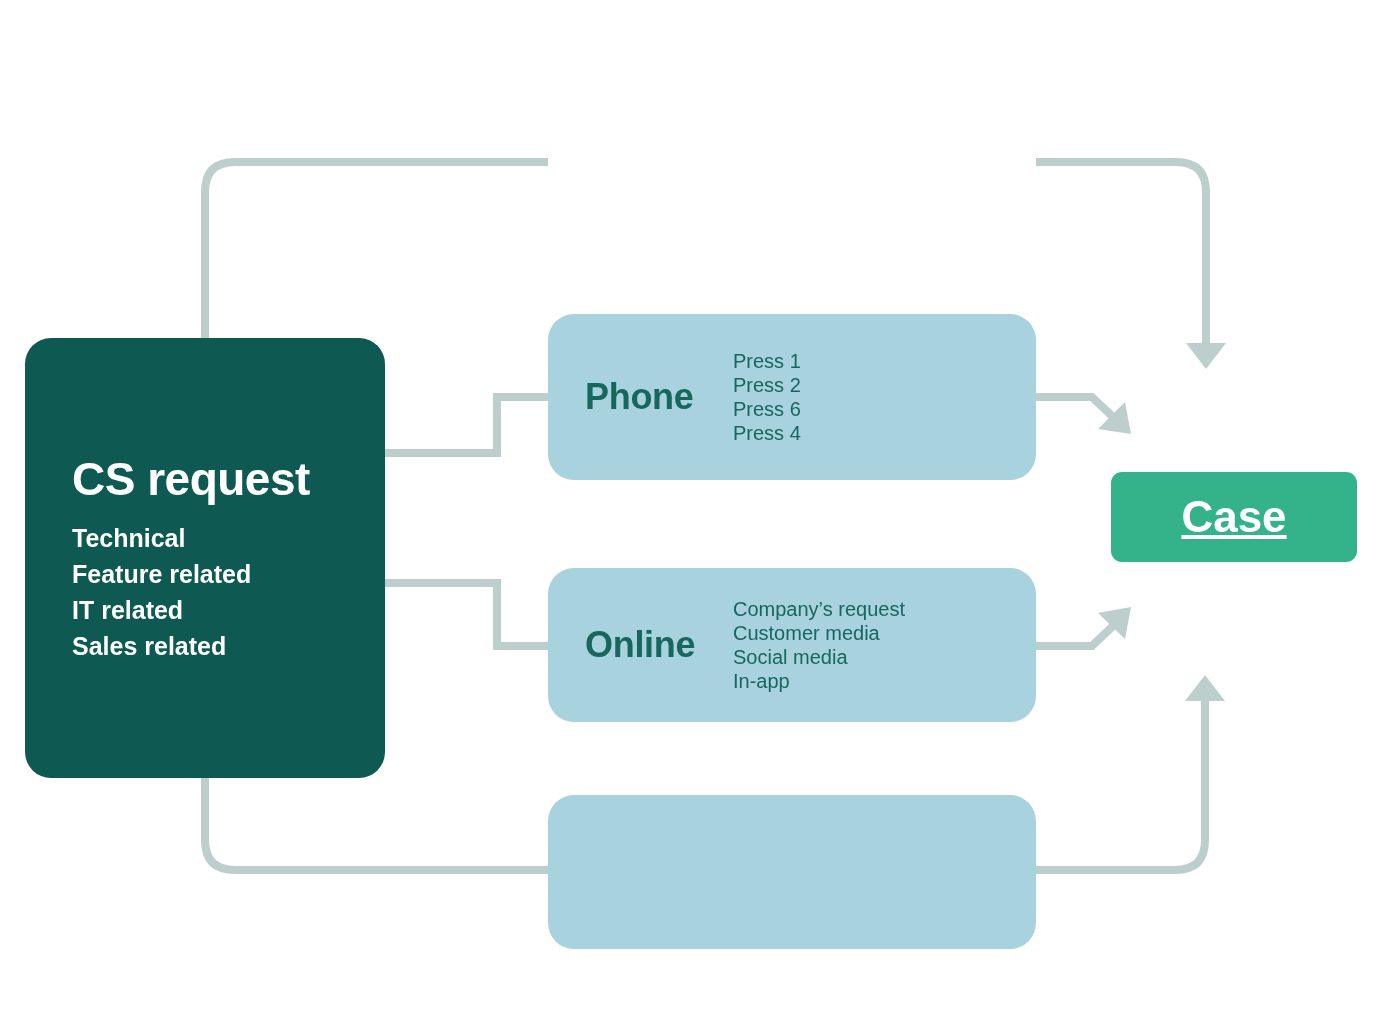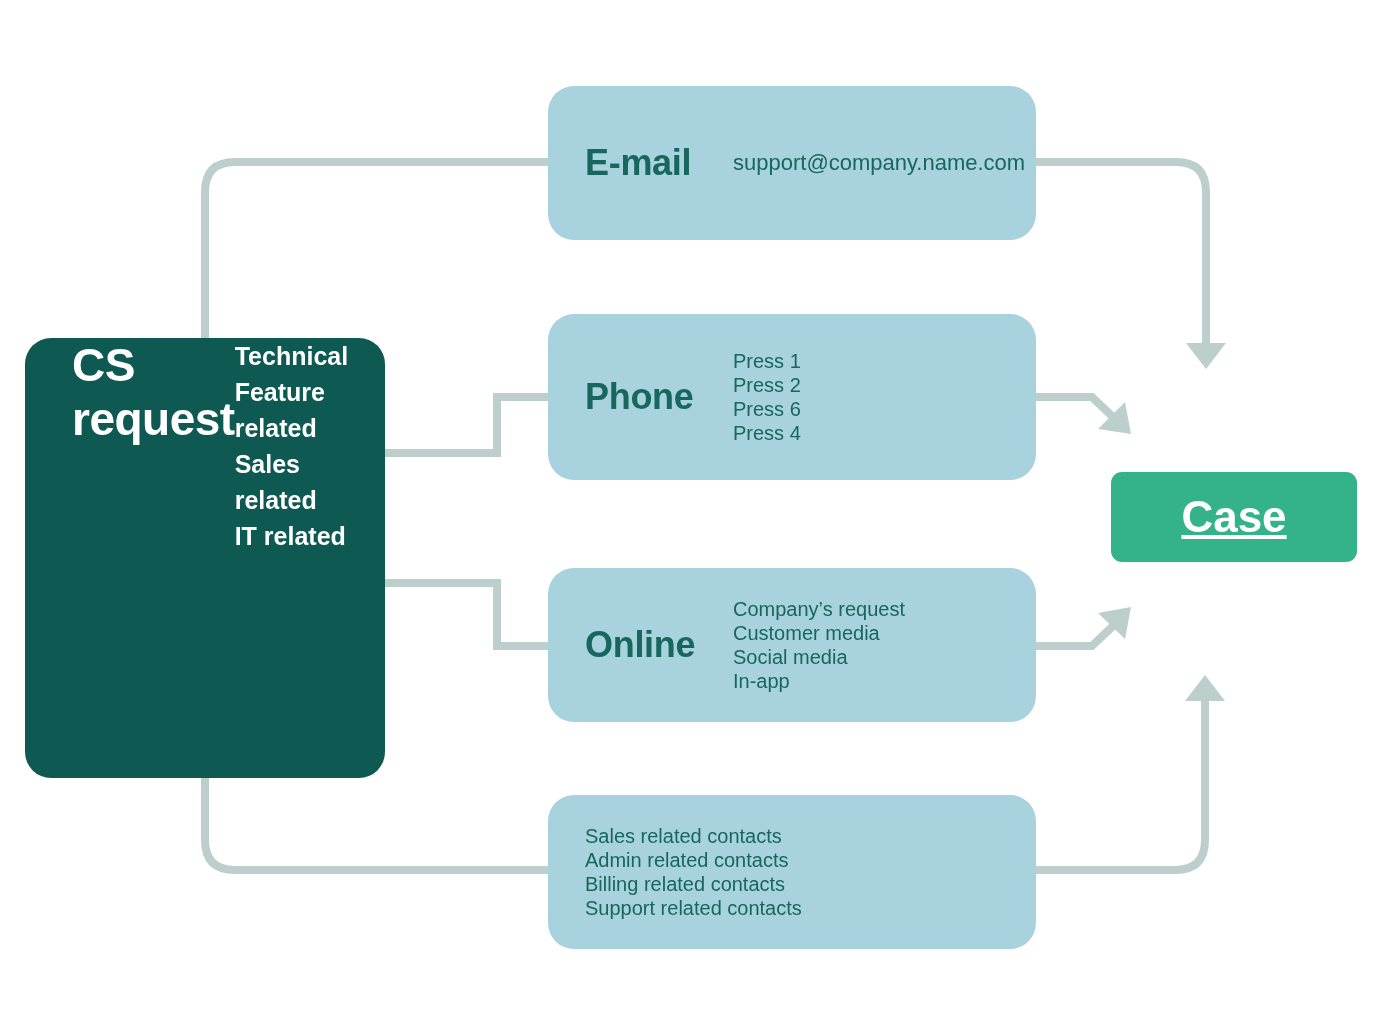--- a/index.html
+++ b/index.html
@@ -13,21 +13,21 @@
   html,body{margin:0;padding:0;background:#ffffff;}
   body{font-family:"Liberation Sans","DejaVu Sans",sans-serif;}
   .canvas{position:relative;width:1384px;height:1034px;background:#ffffff;overflow:hidden;}
   svg.connectors{position:absolute;left:0;top:0;width:1384px;height:1034px;display:block;}
   .connector{fill:none;stroke:var(--connector);stroke-width:8;}
   .arrowhead{fill:var(--connector);stroke:none;}
 
   .cs-box{
     position:absolute;left:25px;top:338px;width:360px;height:440px;
     background:var(--dark-teal);border-radius:26px;color:var(--text-white);
-    display:flex;flex-direction:row;justify-content:center;
+    display:flex;flex-direction:column;justify-content:center;
     box-sizing:border-box;padding:0 30px 0 47px;
   }
   .cs-title{font-size:46px;font-weight:bold;letter-spacing:-0.5px;margin-bottom:14px;}
   .cs-item{font-size:25px;line-height:36px;font-weight:700;}
 
   .channel{
     position:absolute;left:548px;width:488px;
     background:var(--channel-blue);border-radius:26px;color:var(--text-teal);
     display:flex;align-items:center;box-sizing:border-box;padding-left:37px;
   }
@@ -67,31 +67,25 @@
     <polygon class="arrowhead" points="1125,639 1131,607 1098,613"></polygon>
     <path class="connector" d="M 1036 870 L 1175 870 Q 1205 870 1205 840 L 1205 698"></path>
     <polygon class="arrowhead" points="1185,701 1225,701 1205,675"></polygon>
   </svg>
 
   <div class="cs-box">
     <div class="cs-title">CS request</div>
     <div class="cs-list">
       <div class="cs-item">Technical</div>
       <div class="cs-item">Feature related</div>
+      <div class="cs-item">IT related</div>
       <div class="cs-item">Sales related</div>
-      <div class="cs-item">IT related</div>
     </div>
   </div>
 
-  <div class="channel channel--email">
-    <div class="channel-title">E-mail</div>
-    <div class="channel-details">
-      <div class="detail">support@company.name.com</div>
-    </div>
-  </div>
 
   <div class="channel channel--phone">
     <div class="channel-title">Phone</div>
     <div class="channel-details">
       <div class="detail">Press 1</div>
       <div class="detail">Press 2</div>
       <div class="detail">Press 6</div>
       <div class="detail">Press 4</div>
     </div>
   </div>
@@ -100,25 +94,19 @@
     <div class="channel-title">Online</div>
     <div class="channel-details">
       <div class="detail">Company’s request</div>
       <div class="detail">Customer media</div>
       <div class="detail">Social media</div>
       <div class="detail">In-app</div>
     </div>
   </div>
 
   <div class="channel channel--chat">
-    <div class="channel-details">
-      <div class="detail">Sales related contacts</div>
-      <div class="detail">Admin related contacts</div>
-      <div class="detail">Billing related contacts</div>
-      <div class="detail">Support related contacts</div>
-    </div>
   </div>
 
   <div class="case-box">
     <span>Case</span>
   </div>
 
 </div>
 
 </body></html>

